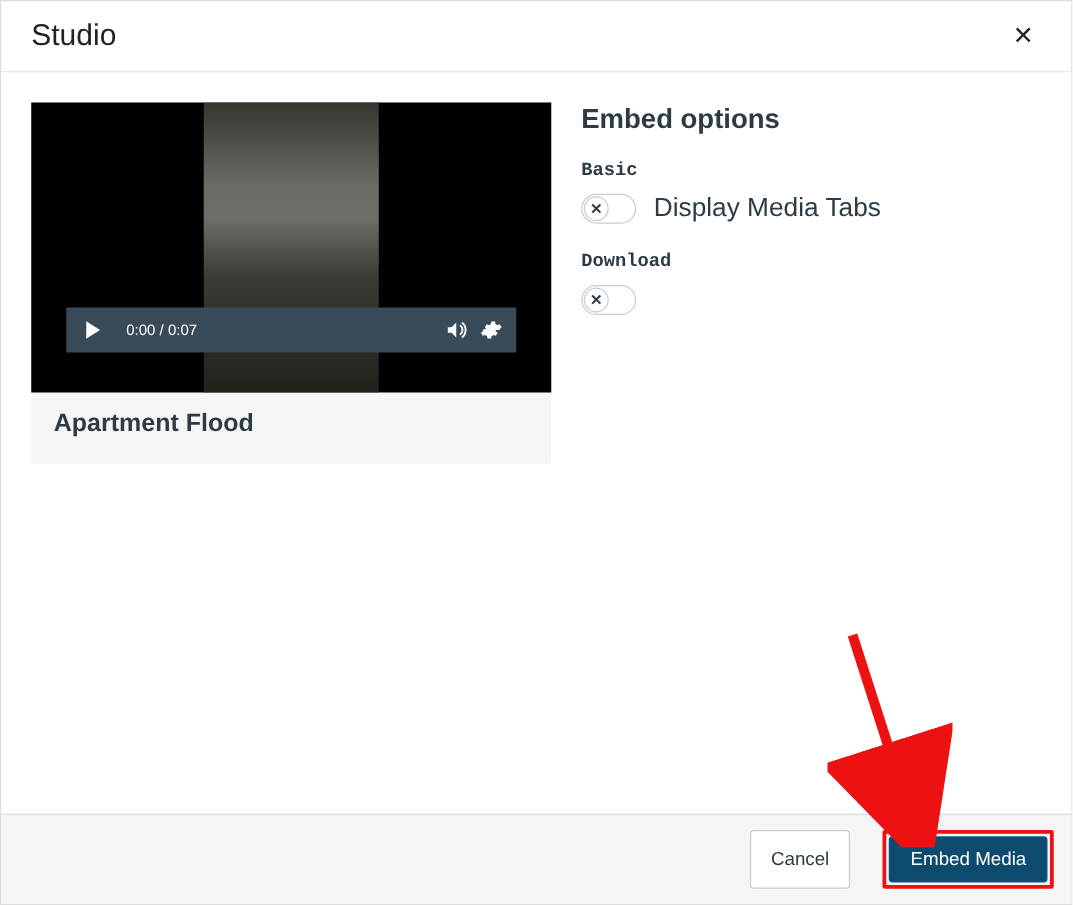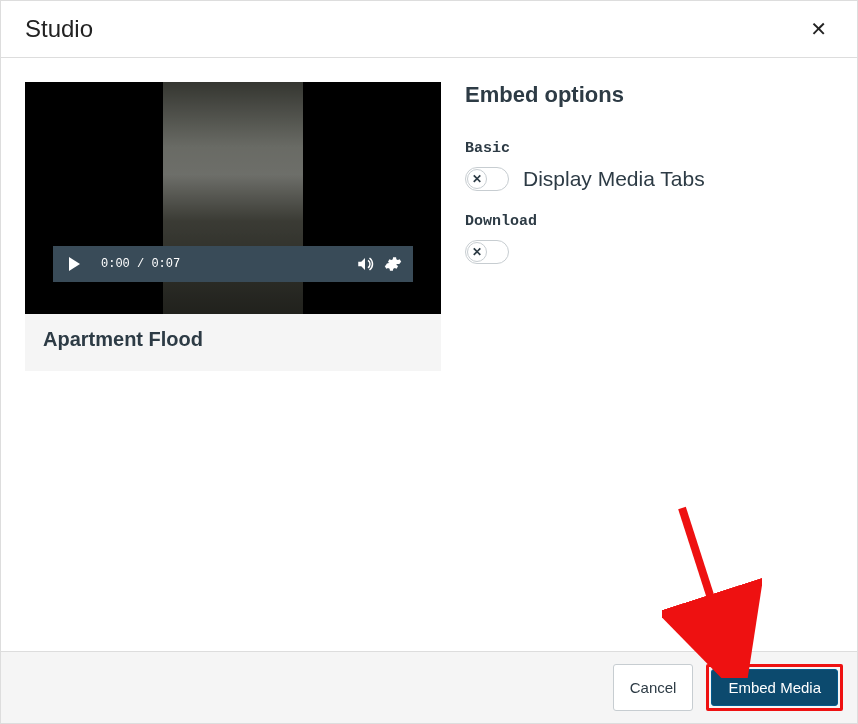--- a/index.html
+++ b/index.html
@@ -82,36 +82,36 @@
     font-size: 12px;
   }
   .play-btn {
     width: 30px; height: 28px;
     display:flex;align-items:center;justify-content:center;
     background:none;border:none;cursor:pointer;
   }
   .play-tri {
     width:0;height:0;border-left:11px solid #fff;border-top:7px solid transparent;border-bottom:7px solid transparent;
   }
-  .time { margin-left: 12px; font-family: Liberation Mono, monospace; }
+  .time { margin-left: 12px; }
   .spacer { flex:1; }
   .ctrl-icon { width:28px;height:28px;display:flex;align-items:center;justify-content:center;background:none;border:none;cursor:pointer;color:#fff; }
   .video-title {
     padding: 14px 18px 20px;
     font-size: 20px;
     font-weight: 700;
     color: #2d3b45;
   }
   .options {
     flex: 1;
   }
   .options-title {
     font-size: 22px;
     font-weight: 700;
-    margin-bottom: 32px;
+    margin-bottom: 20px;
     color: #2d3b45;
   }
   .section-label {
     font-weight: 700;
     font-size: 15px;
     margin-bottom: 10px;
     font-family: Liberation Mono, monospace;
   }
   .toggle-row {
     display: flex;
@@ -139,21 +139,21 @@
     color: #2d3b45;
     font-weight: 700;
   }
   .toggle-label { font-size: 21px; }
   .modal-footer {
     border-top: 1px solid #ddd;
     background: #f5f5f5;
     padding: 12px 14px;
     display: flex;
     justify-content: flex-end;
-    gap: 13px;
+    gap: 26px;
   }
   .btn {
     padding: 9px 16px;
     font-size: 15px;
     border-radius: 3px;
     cursor: pointer;
     border: 1px solid #c7cdd1;
     background: #fff;
     color: #2d3b45;
   }

